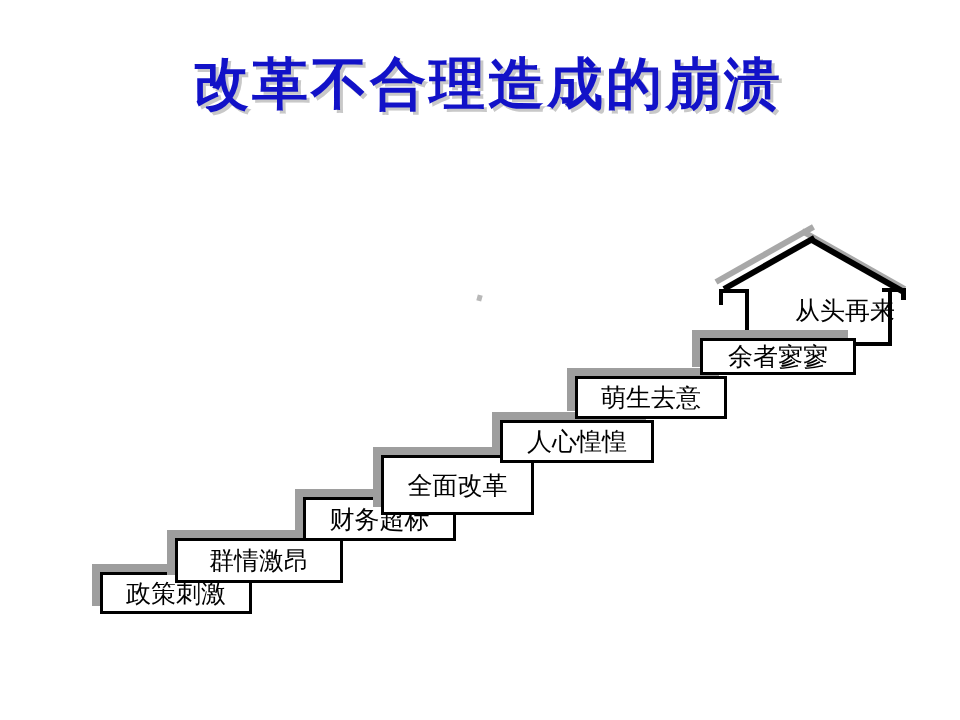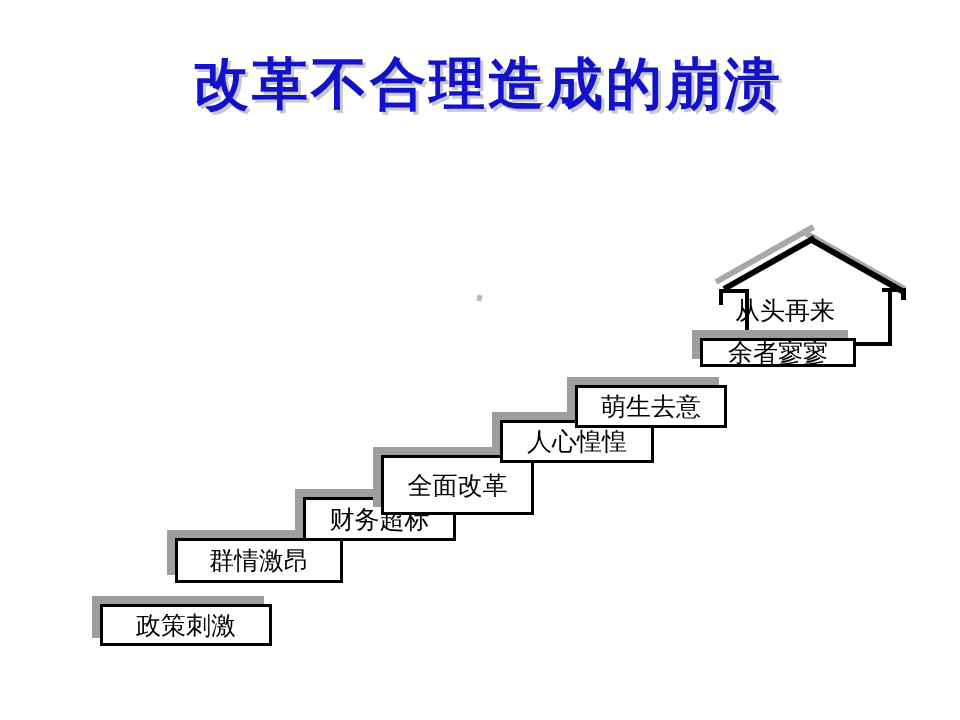--- a/index.html
+++ b/index.html
@@ -43,27 +43,27 @@
     display: flex;
     align-items: center;
     justify-content: center;
   }
   .step span {
     font-size: 25px;
     line-height: 25px;
     color: #000000;
     white-space: nowrap;
   }
-  .s1 { left: 100px; top: 604px; width: 172px; height: 42px; }
+  .s1 { left: 100px; top: 572px; width: 152px; height: 42px; }
   .s2 { left: 175px; top: 538px; width: 168px; height: 45px; }
   .s3 { left: 303px; top: 497px; width: 153px; height: 44px; text-align: right; }
   .s4 { left: 381px; top: 455px; width: 153px; height: 60px; }
   .s5 { left: 500px; top: 420px; width: 154px; height: 43px; }
-  .s6 { left: 575px; top: 385px; width: 152px; height: 43px; }
-  .s7 { left: 700px; top: 338px; width: 156px; height: 29px; }
+  .s6 { left: 575px; top: 376px; width: 152px; height: 43px; }
+  .s7 { left: 700px; top: 338px; width: 156px; height: 37px; }
 
   
   .house-part {
     position: absolute;
     background: #000000;
   }
   .house-part.gray { background: #a8a8a8; }
   .rot {
     transform-origin: left center;
   }
@@ -76,21 +76,21 @@
   .brim-right { left: 882px; top: 288px; width: 24px;  height: 4px; }
   .tick-right { left: 901px; top: 288px; width: 5px;   height: 12px; }
   .wall-left  { left: 745px; top: 291px; width: 4px;   height: 42px; }
   .wall-right { left: 888px; top: 290px; width: 4px;   height: 56px; }
   .floor      { left: 745px; top: 342px; width: 147px; height: 4px; }
   .house-label {
     position: absolute;
     left: 735px;
     top: 298px;
     width: 160px;
-    text-align: left;
+    text-align: right;
     font-size: 25px;
     line-height: 25px;
     color: #000000;
     white-space: nowrap;
   }
 
   
   .artifact {
     position: absolute;
     left: 477px;

